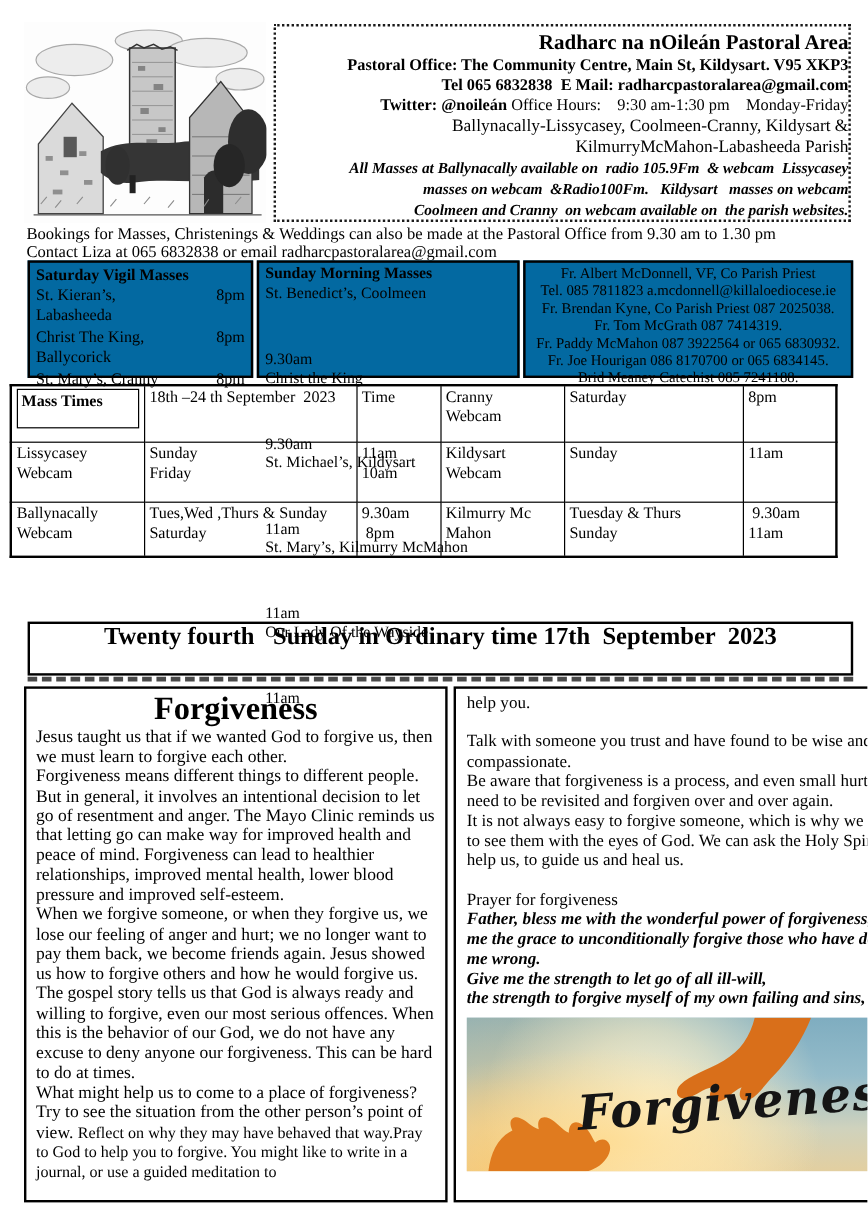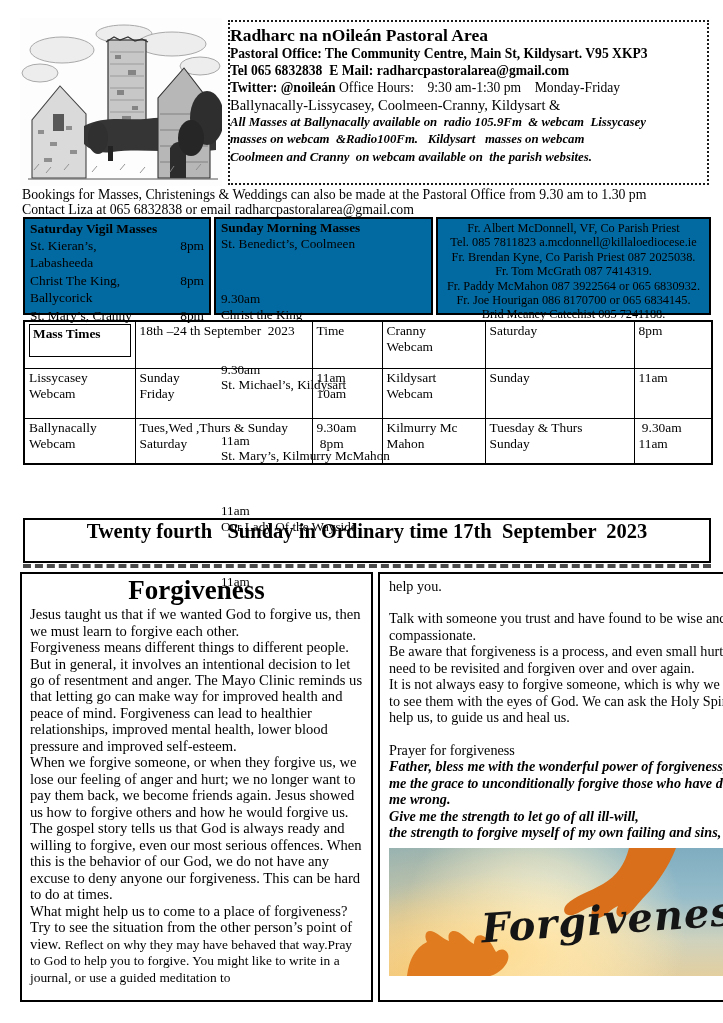--- a/index.html
+++ b/index.html
@@ -14,21 +14,21 @@
   }
   
   .ruins {
     position: absolute; left: 20px; top: 18px;
     width: 202px; height: 168px;
   }
   .header-box {
     position: absolute; left: 228px; top: 20px;
     width: 481px; height: 165px;
     border: 2px dotted #1a1a1a;
-    text-align: left;
+    text-align: right;
     padding-top: 3px;
     line-height: 1.22;
   }
   .h-title { font-size: 17.5px; font-weight: bold; }
   .h-line  { font-size: 13.6px; font-weight: bold; white-space: pre; }
   .h-mixed { font-size: 13.6px; white-space: pre; }
   .h-mixed .bold { font-weight: bold; }
   .h-parish { font-size: 14.5px; font-weight: normal; line-height: 1.25; }
   .h-webcam { font-size: 12.8px; font-weight: bold; font-style: italic; white-space: pre; line-height: 1.35; }
   
@@ -39,21 +39,21 @@
   
   .info-box { position: absolute; top: 217px; height: 98px; border: 2px solid #000; background:#0369a1; }
   .vigil-box  { left: 23px;  width: 188px; padding: 2px 5px; font-size: 13.4px; }
   .sunday-box { left: 214px; width: 219px; padding: 1px 5px; font-size: 13.2px; }
   .clergy-box { left: 436px; width: 275px; padding: 2px 2px; font-size: 12.3px; text-align: center; line-height: 1.17; }
   .box-title { font-weight: bold; }
   .mass-row { display: flex; justify-content: space-between; line-height: 1.3; gap: 40px; }
   .sunday-box .mass-row { line-height: 1.16; flex-direction: column; }
   
   table.mass-table {
-    position: absolute; left: 23px; top: 320px;
+    position: absolute; left: 8px; top: 320px;
     width: 688px; border-collapse: collapse; table-layout: fixed;
     font-size: 13.4px; border: 2px solid #000;
   }
   table.mass-table td {
     border: 1px solid #000; vertical-align: top;
     padding: 1px 4px; white-space: pre-wrap; line-height: 1.22;
   }
   tr.r1 td { height: 47px; }
   tr.r2 td { height: 50px; }
   tr.r3 td { height: 49px; }
@@ -164,20 +164,21 @@
       <path d="M8,161 H198" stroke="#555" stroke-width="1"></path>
     </svg>
   </div>
 
   <div class="header-box">
     <div class="h-title">Radharc na nOileán Pastoral Area</div>
     <div class="h-line">Pastoral Office: The Community Centre, Main St, Kildysart. V95 XKP3</div>
     <div class="h-line">Tel 065 6832838  E Mail: radharcpastoralarea@gmail.com</div>
     <div class="h-mixed"><span class="bold">Twitter: @noileán</span><span> Office Hours:    9:30 am-1:30 pm    Monday-Friday</span></div>
     <div class="h-parish">Ballynacally-Lissycasey, Coolmeen-Cranny, Kildysart &amp;</div>
+    <div class="h-parish">KilmurryMcMahon-Labasheeda Parish</div>
     <div class="h-webcam">All Masses at Ballynacally available on  radio 105.9Fm  &amp; webcam  Lissycasey</div>
     <div class="h-webcam">masses on webcam  &amp;Radio100Fm.   Kildysart   masses on webcam</div>
     <div class="h-webcam">Coolmeen and Cranny  on webcam available on  the parish websites.</div>
   </div>
 
   <div class="bookings">
     <div>Bookings for Masses, Christenings &amp; Weddings can also be made at the Pastoral Office from 9.30 am to 1.30 pm</div>
     <div>Contact Liza at 065 6832838 or email radharcpastoralarea@gmail.com</div>
   </div>
 

